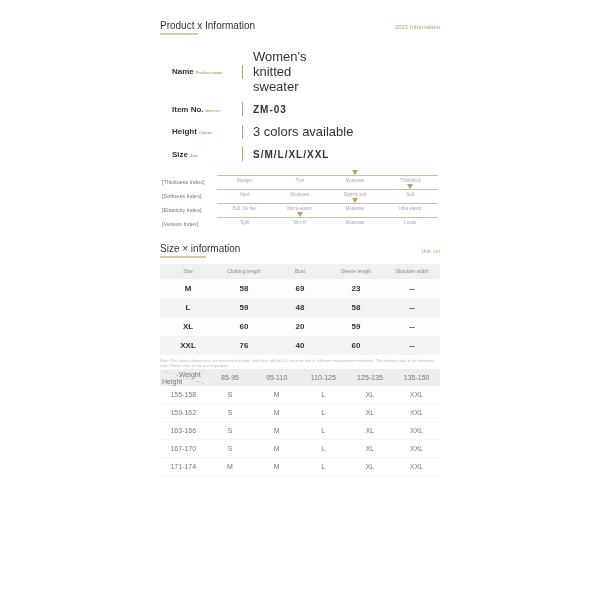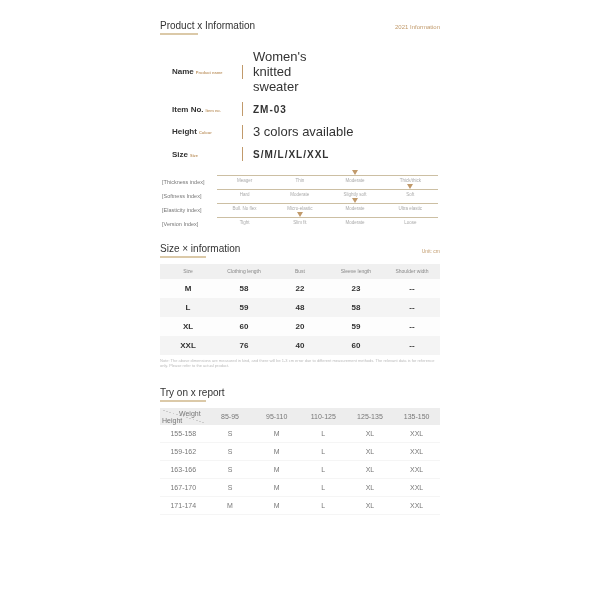--- a/index.html
+++ b/index.html
@@ -153,21 +153,21 @@
           <th>Clothing length</th>
           <th>Bust</th>
           <th>Sleeve length</th>
           <th>Shoulder width</th>
         </tr>
       </thead>
     <tbody id="size-body">
         <tr>
           <td>M</td>
           <td>58</td>
-          <td>22</td>
+          <td>69</td>
           <td>23</td>
           <td>--</td>
         </tr>
         <tr>
           <td>L</td>
           <td>59</td>
           <td>48</td>
           <td>58</td>
           <td>--</td>
         </tr>
@@ -182,26 +182,20 @@
           <td>XXL</td>
           <td>76</td>
           <td>40</td>
           <td>60</td>
           <td>--</td>
         </tr>
       </tbody>
   </table>
   <p class="note">Note: The above dimensions are measured in kind, and there will be 1-3 cm error due to different measurement methods. The relevant data is for reference only. Please refer to the actual product.</p>
 
-  <div class="sub-title" style="margin-top:18px">
-    <div style="position:relative">
-      <span class="t">Try on x report</span>
-      <div class="sec-underline" style="width:46px"></div>
-    </div>
-  </div>
 
   <table class="try-tbl">
     <thead>
         <tr id="try-head">
           <th class="corner">
             <span class="d"></span>
             <span class="w">Weight</span>
             <span class="h">Height</span>
           </th>
           <th>85-95</th>

